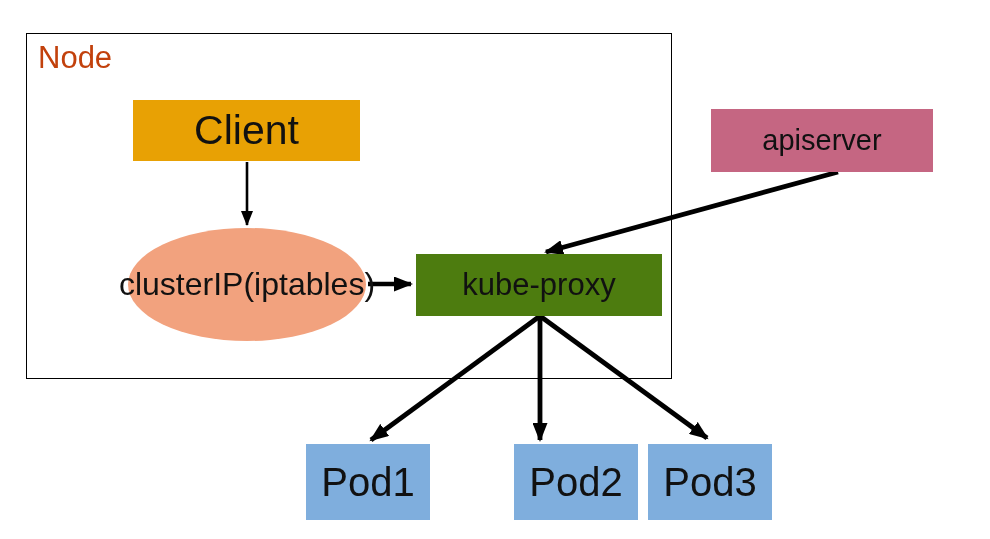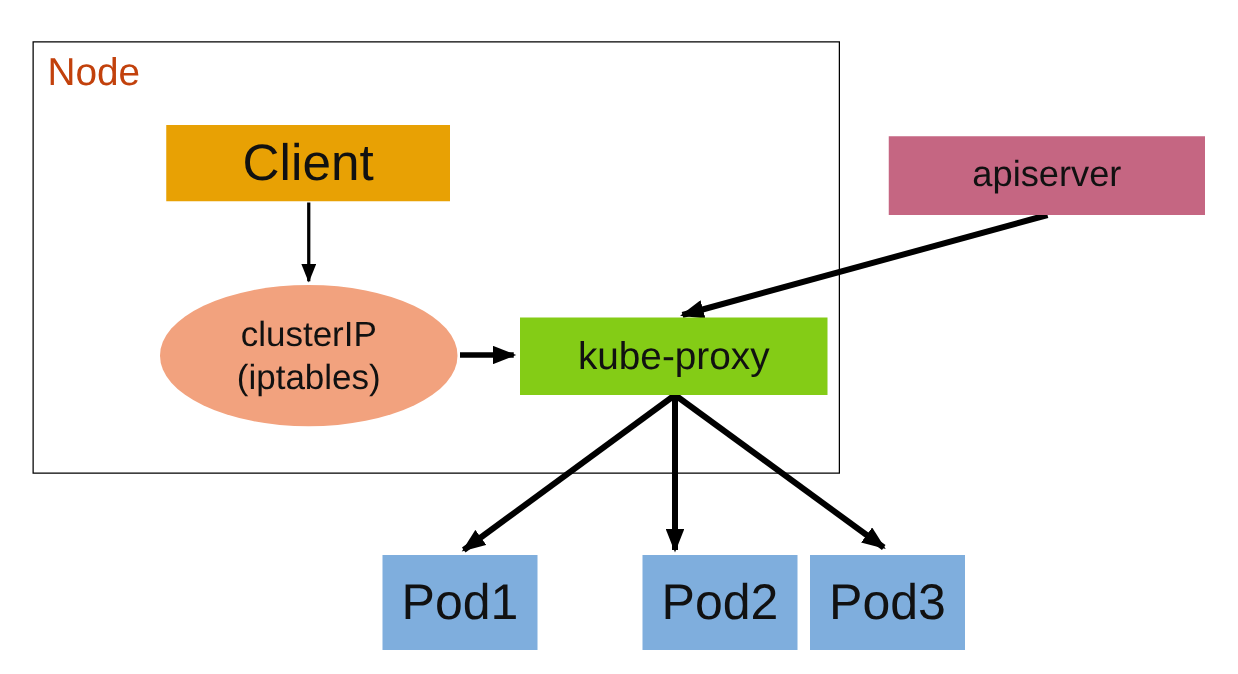--- a/index.html
+++ b/index.html
@@ -35,28 +35,28 @@
   .shape {
     position: absolute;
     display: flex;
     align-items: center;
     justify-content: center;
     text-align: center;
     color: #111111;
     box-sizing: border-box;
   }
   .client-box   { left: 133px; top: 100px; width: 227px; height: 61px; font-size: 41px; }
-  .apiserver-box{ left: 711px; top: 109px; width: 253px; height: 63px; font-size: 29px; text-align: center; }
+  .apiserver-box{ left: 711px; top: 109px; width: 222px; height: 63px; font-size: 29px; text-align: center; }
   .kubeproxy-box{ left: 416px; top: 254px; width: 246px; height: 62px; font-size: 31px; }
   .clusterip-ellipse {
     left: 128px; top: 228px; width: 238px; height: 113px;
     border-radius: 50%;
-    font-size: 28px;
+    font-size: 32px;
     line-height: 1.2;
-    flex-direction: column;
+    flex-direction: row;
   }
   .pod-box { top: 444px; width: 124px; height: 76px; font-size: 40px; }
   .pod1 { left: 306px; }
   .pod2 { left: 477px; margin-left: 37px; }
   .pod3 { left: 648px; }
   svg.arrows {
     position: absolute;
     left: 0; top: 0;
     width: 990px;
     height: 539px;
@@ -100,21 +100,21 @@
 
   <div class="shape apiserver-box" style="background: rgb(197, 102, 130);">
     <span>apiserver</span>
   </div>
 
   <div class="shape clusterip-ellipse" style="background: rgb(242, 162, 126);">
     <span>clusterIP</span>
     <span>(iptables)</span>
   </div>
 
-  <div class="shape kubeproxy-box" style="background: #84cc16;">
+  <div class="shape kubeproxy-box" style="background: #4d7c0f;">
     <span>kube-proxy</span>
   </div>
 
   <div class="shape pod-box pod1" style="background: rgb(127, 174, 221);">
     <span>Pod1</span>
   </div>
 
   <div class="shape pod-box pod2" style="background: rgb(127, 174, 221);">
     <span>Pod2</span>
   </div>

